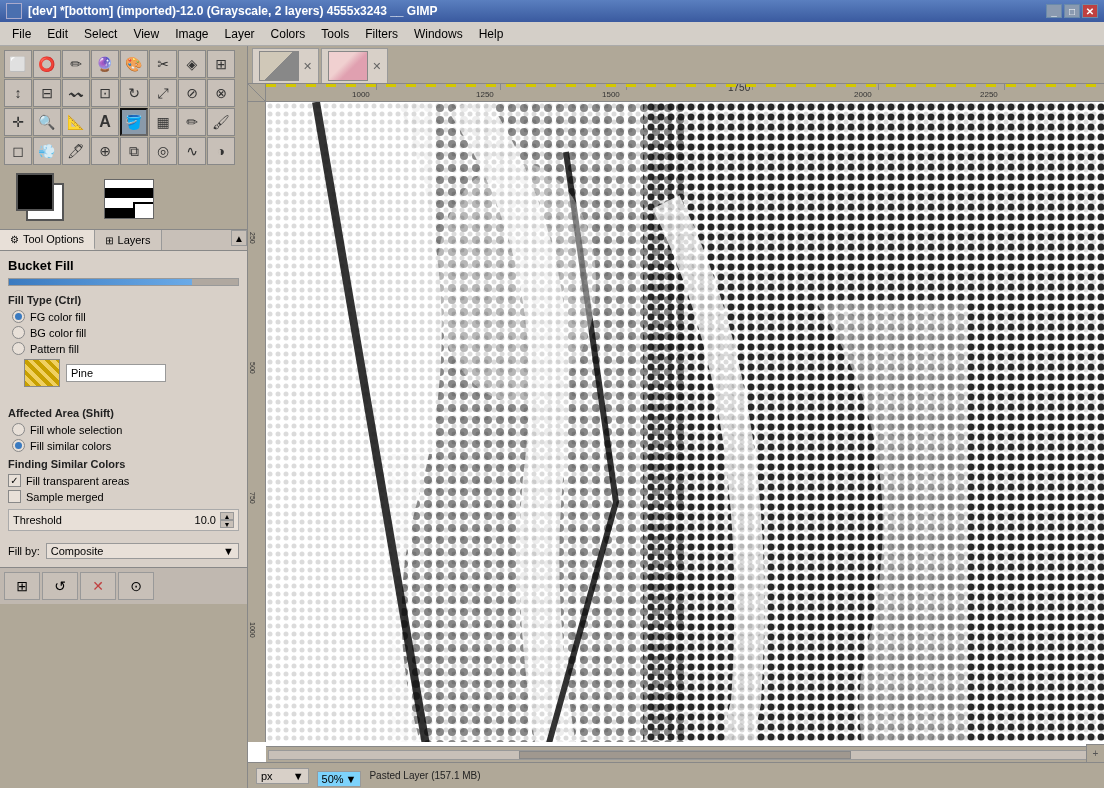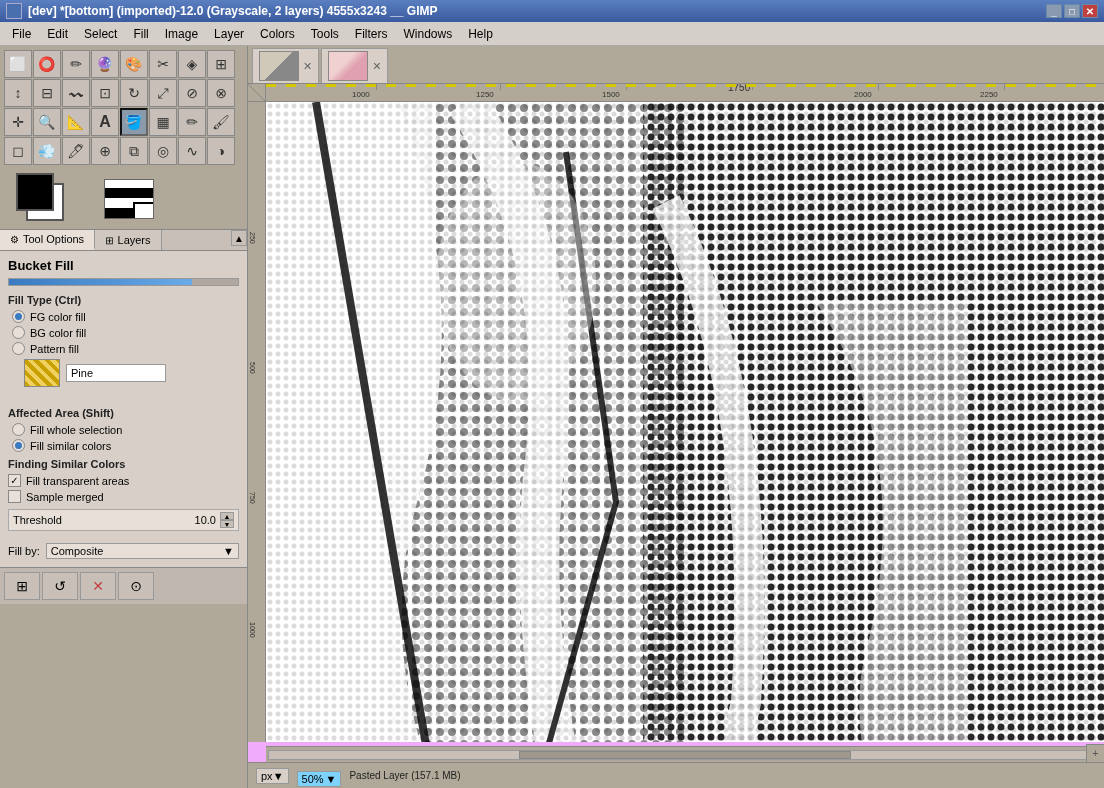--- a/index.html
+++ b/index.html
@@ -294,21 +294,21 @@
     }
     .image-tab .close-btn {
       font-size: 11px;
       color: #666;
       cursor: pointer;
     }
     .canvas-wrapper {
       flex: 1;
       position: relative;
       overflow: hidden;
-      background: #f0abfc;
+      background: #ffffff;
     }
     .ruler-corner {
       position: absolute;
       top: 0; left: 0;
       width: 18px; height: 18px;
       background: #b0a898;
       border-right: 1px solid #888;
       border-bottom: 1px solid #888;
       z-index: 10;
     }
@@ -372,21 +372,21 @@
       gap: 8px;
       font-size: 11px;
     }
     .status-unit-select {
       display: flex;
       align-items: center;
       border: 1px solid #999;
       background: #d8d0c8;
       padding: 1px 4px;
       cursor: pointer;
-      gap: 0;
+      gap: 20px;
     }
     .status-zoom-select {
       display: flex;
       align-items: center;
       border: 1px solid #999;
       background: #7dd3fc;
       padding: 1px 4px;
       cursor: pointer;
       gap: 2px;
       margin-top: 6px;
@@ -426,21 +426,21 @@
     <div class="titlebar-btn">_</div>
     <div class="titlebar-btn">□</div>
     <div class="titlebar-btn" style="background:#c04040;">✕</div>
   </div>
 </div>
 
 <div class="menubar">
   <span class="menubar-item">File</span>
   <span class="menubar-item">Edit</span>
   <span class="menubar-item">Select</span>
-  <span class="menubar-item">Fill</span>
+  <span class="menubar-item">View</span>
   <span class="menubar-item">Image</span>
   <span class="menubar-item">Layer</span>
   <span class="menubar-item">Colors</span>
   <span class="menubar-item">Tools</span>
   <span class="menubar-item">Filters</span>
   <span class="menubar-item">Windows</span>
   <span class="menubar-item">Help</span>
 </div>
 
 <div class="main-layout">

